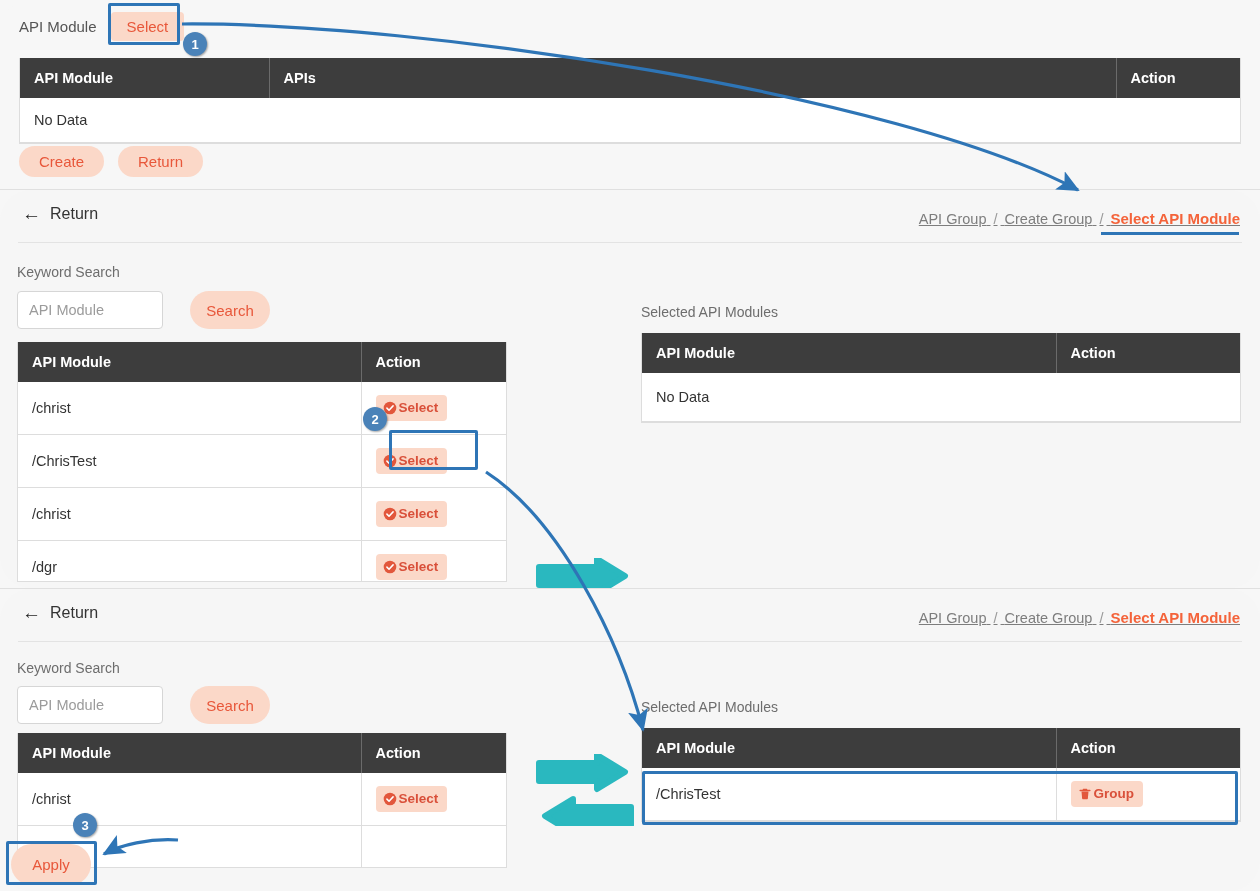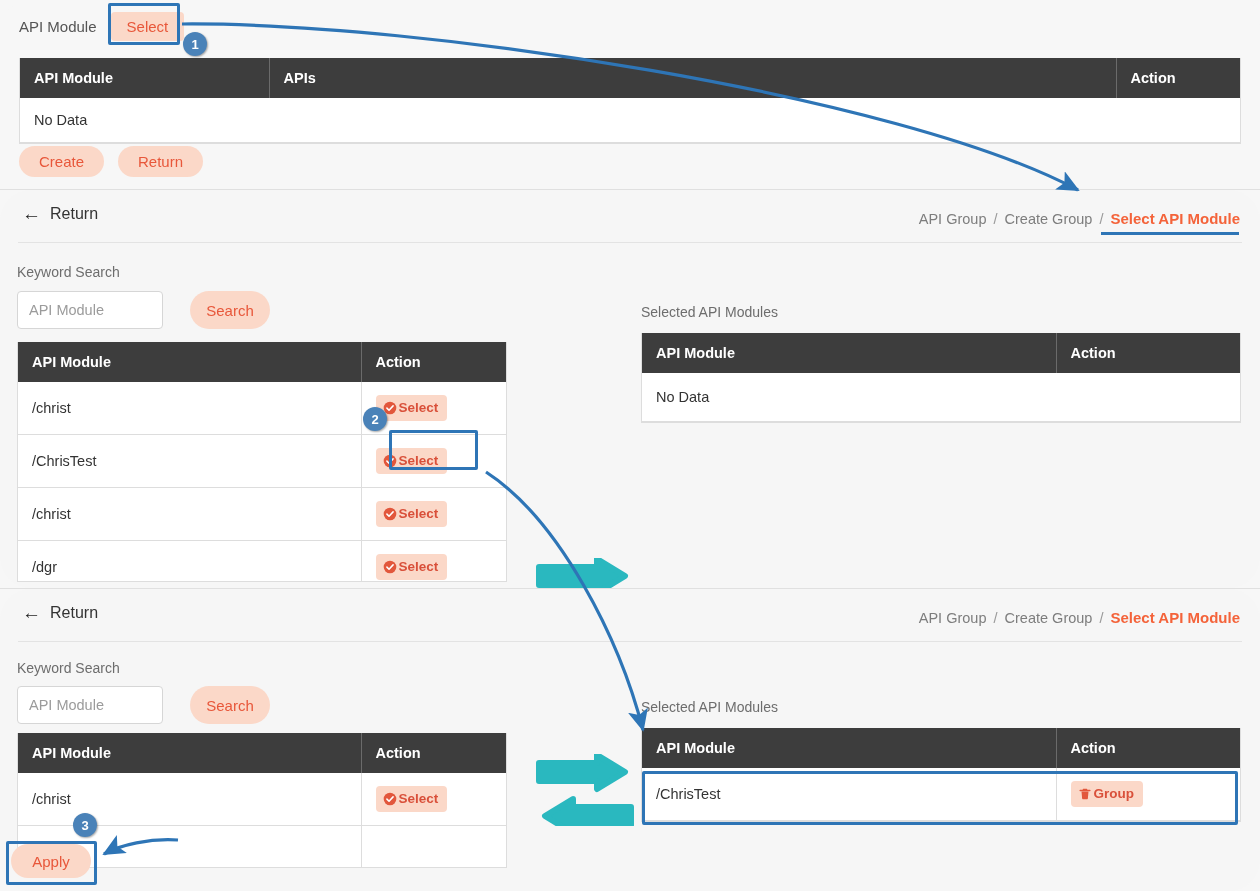--- a/index.html
+++ b/index.html
@@ -57,21 +57,21 @@
     padding: 0 11px; outline: none;
   }
   .txt-input::placeholder { color: #9b9b9b; }
 
   .return-link {
     display: inline-flex; align-items: center; gap: 9px;
     font-size: 16px; color: #333333; cursor: pointer;
   }
   .return-link .arr { font-size: 19px; line-height: 1; color:#222; }
 
-  .crumb { font-size: 14.5px; color: #7d7d7d; }
+  .crumb { font-size: 14.5px; color: #7d7d7d; text-decoration: underline; }
   .crumb .sep { color: #9a9a9a; margin: 0 3px; }
   .crumb .cur { color: #f4633a; font-weight: bold; font-size: 15px; }
 
   .divider { height: 1px; background: #e3e3e3; }
 
   
   .swap { position: absolute; }
 
   
   .hl-box {
@@ -300,21 +300,21 @@
             </td>
           </tr>
           <tr>
             <td style="height:51px;"></td>
             <td></td>
           </tr>
         </tbody>
       </table>
     </div>
 
-    <button class="pill-btn" style="position:absolute; left:11px; top:255px; width:80px; height:34px; padding:0;">Apply</button>
+    <button class="pill-btn" style="position:absolute; left:11px; top:255px; width:80px; height:41px; padding:0;">Apply</button>
 
     <div class="swap" style="left:535px; top:765px;">
       <svg width="100" height="72" viewBox="0 0 100 72" style="position:absolute; top:-600px;">
         <g fill="#2ab8bf">
           <path d="M4 9 h58 v-8 l28 17 -28 17 v-8 h-58 z" stroke="#2ab8bf" stroke-width="6" stroke-linejoin="round"></path>
         </g>
         <g fill="#2ab8bf">
           <path d="M96 53 h-58 v-8 l-28 17 28 17 v-8 h58 z" stroke="#2ab8bf" stroke-width="6" stroke-linejoin="round"></path>
         </g>
       </svg>

